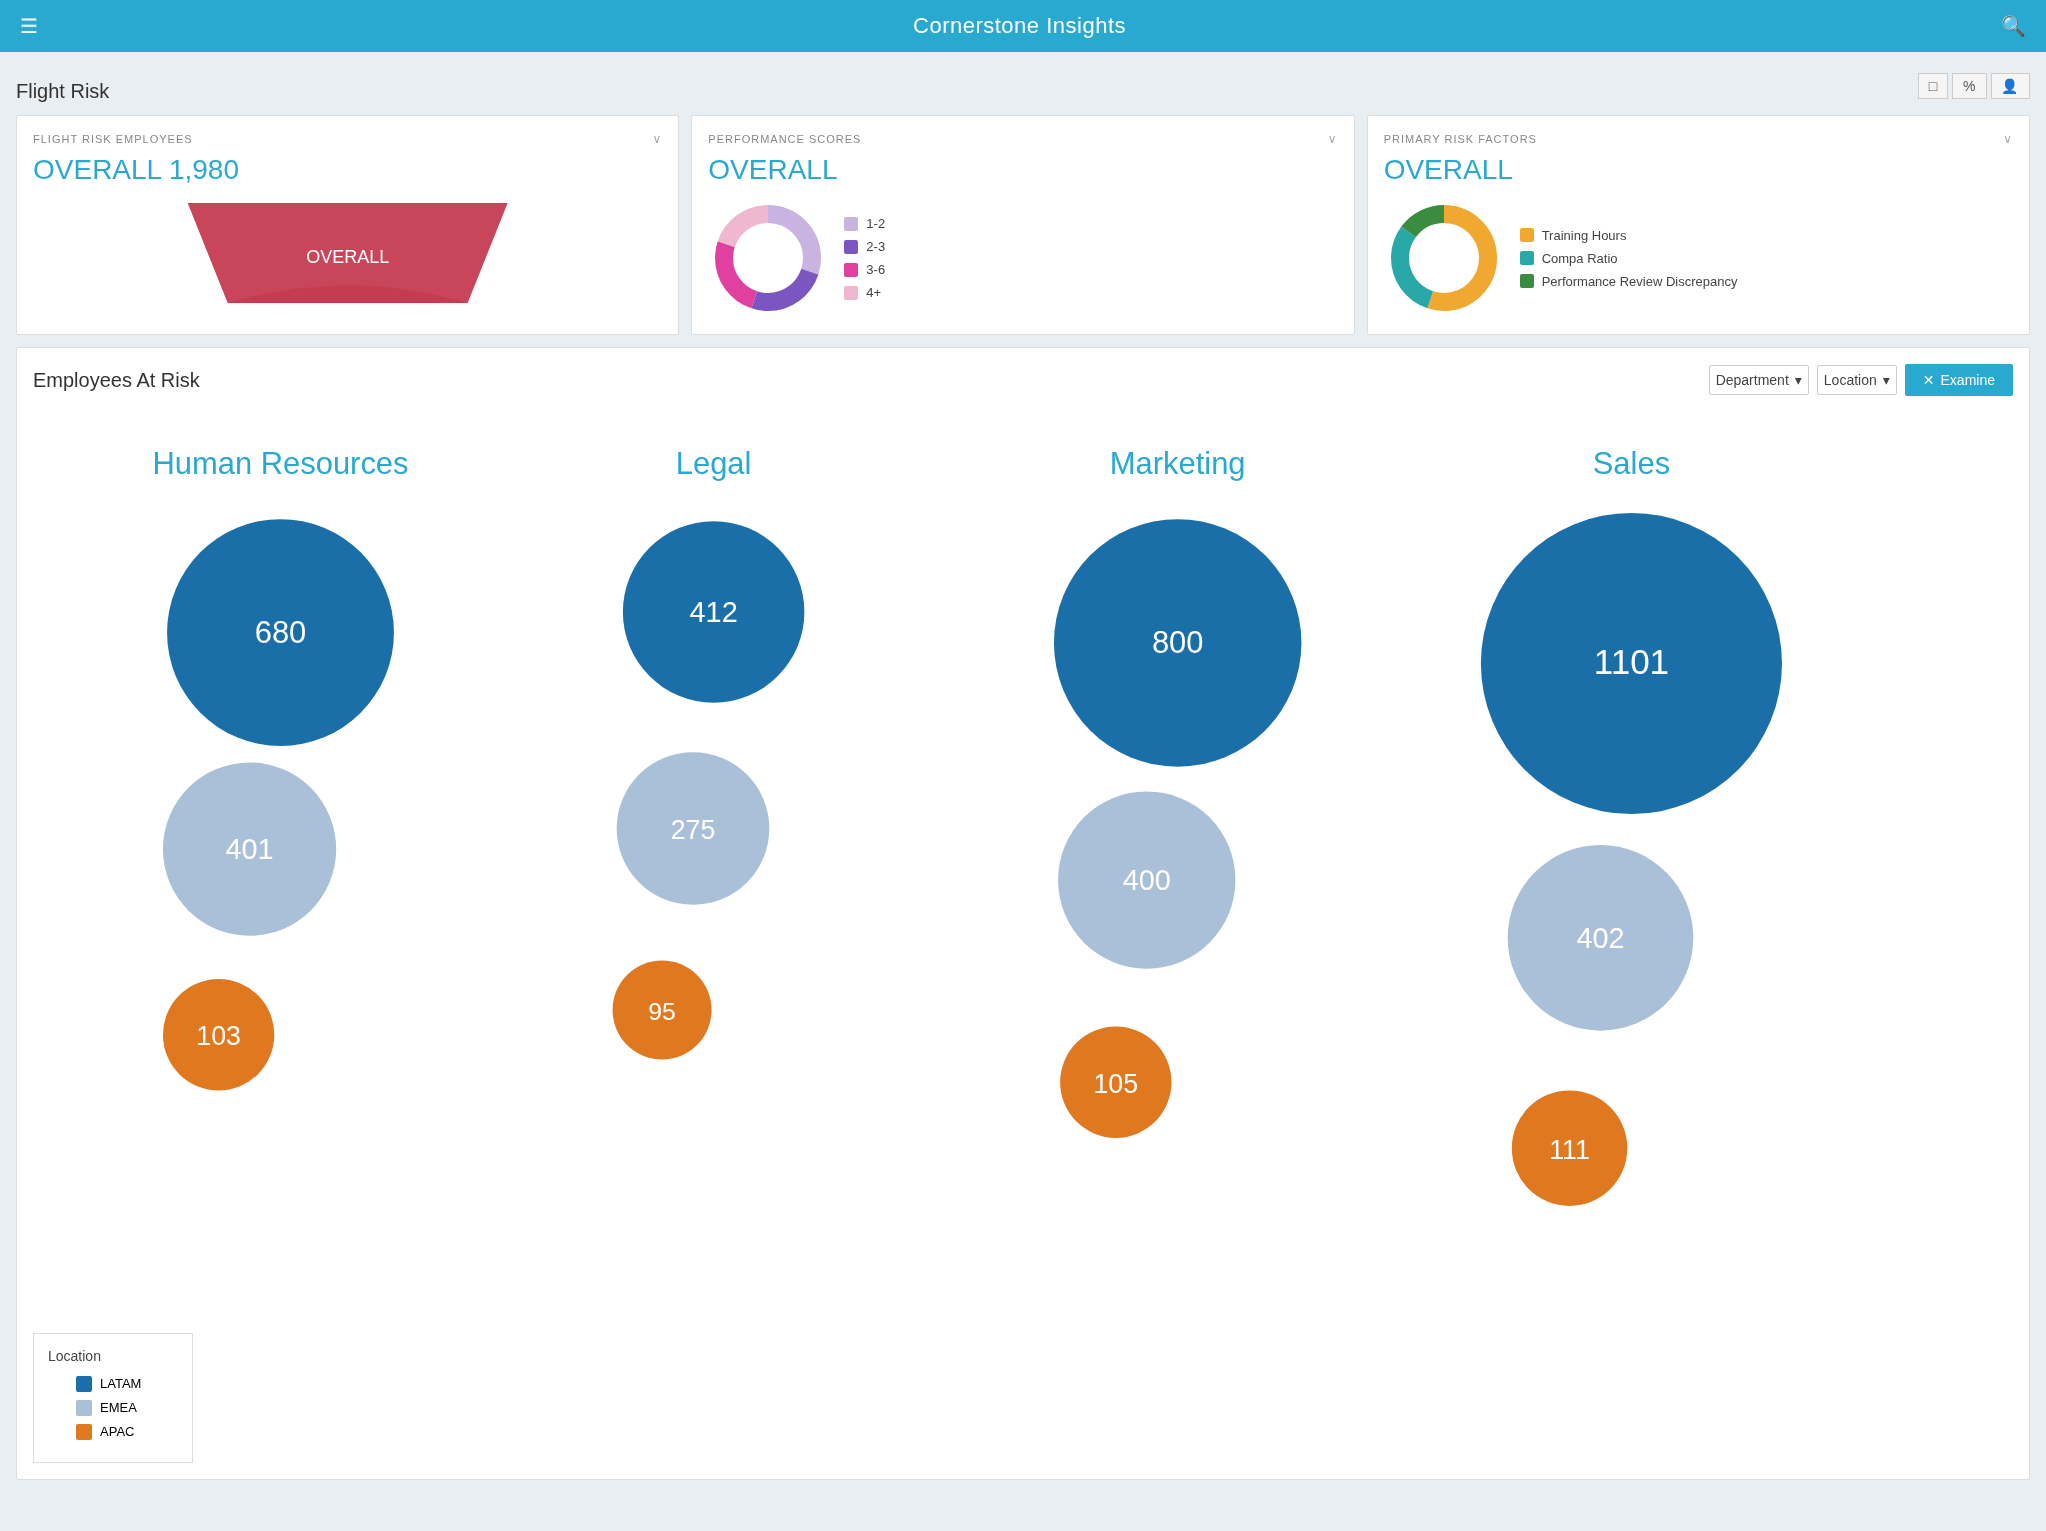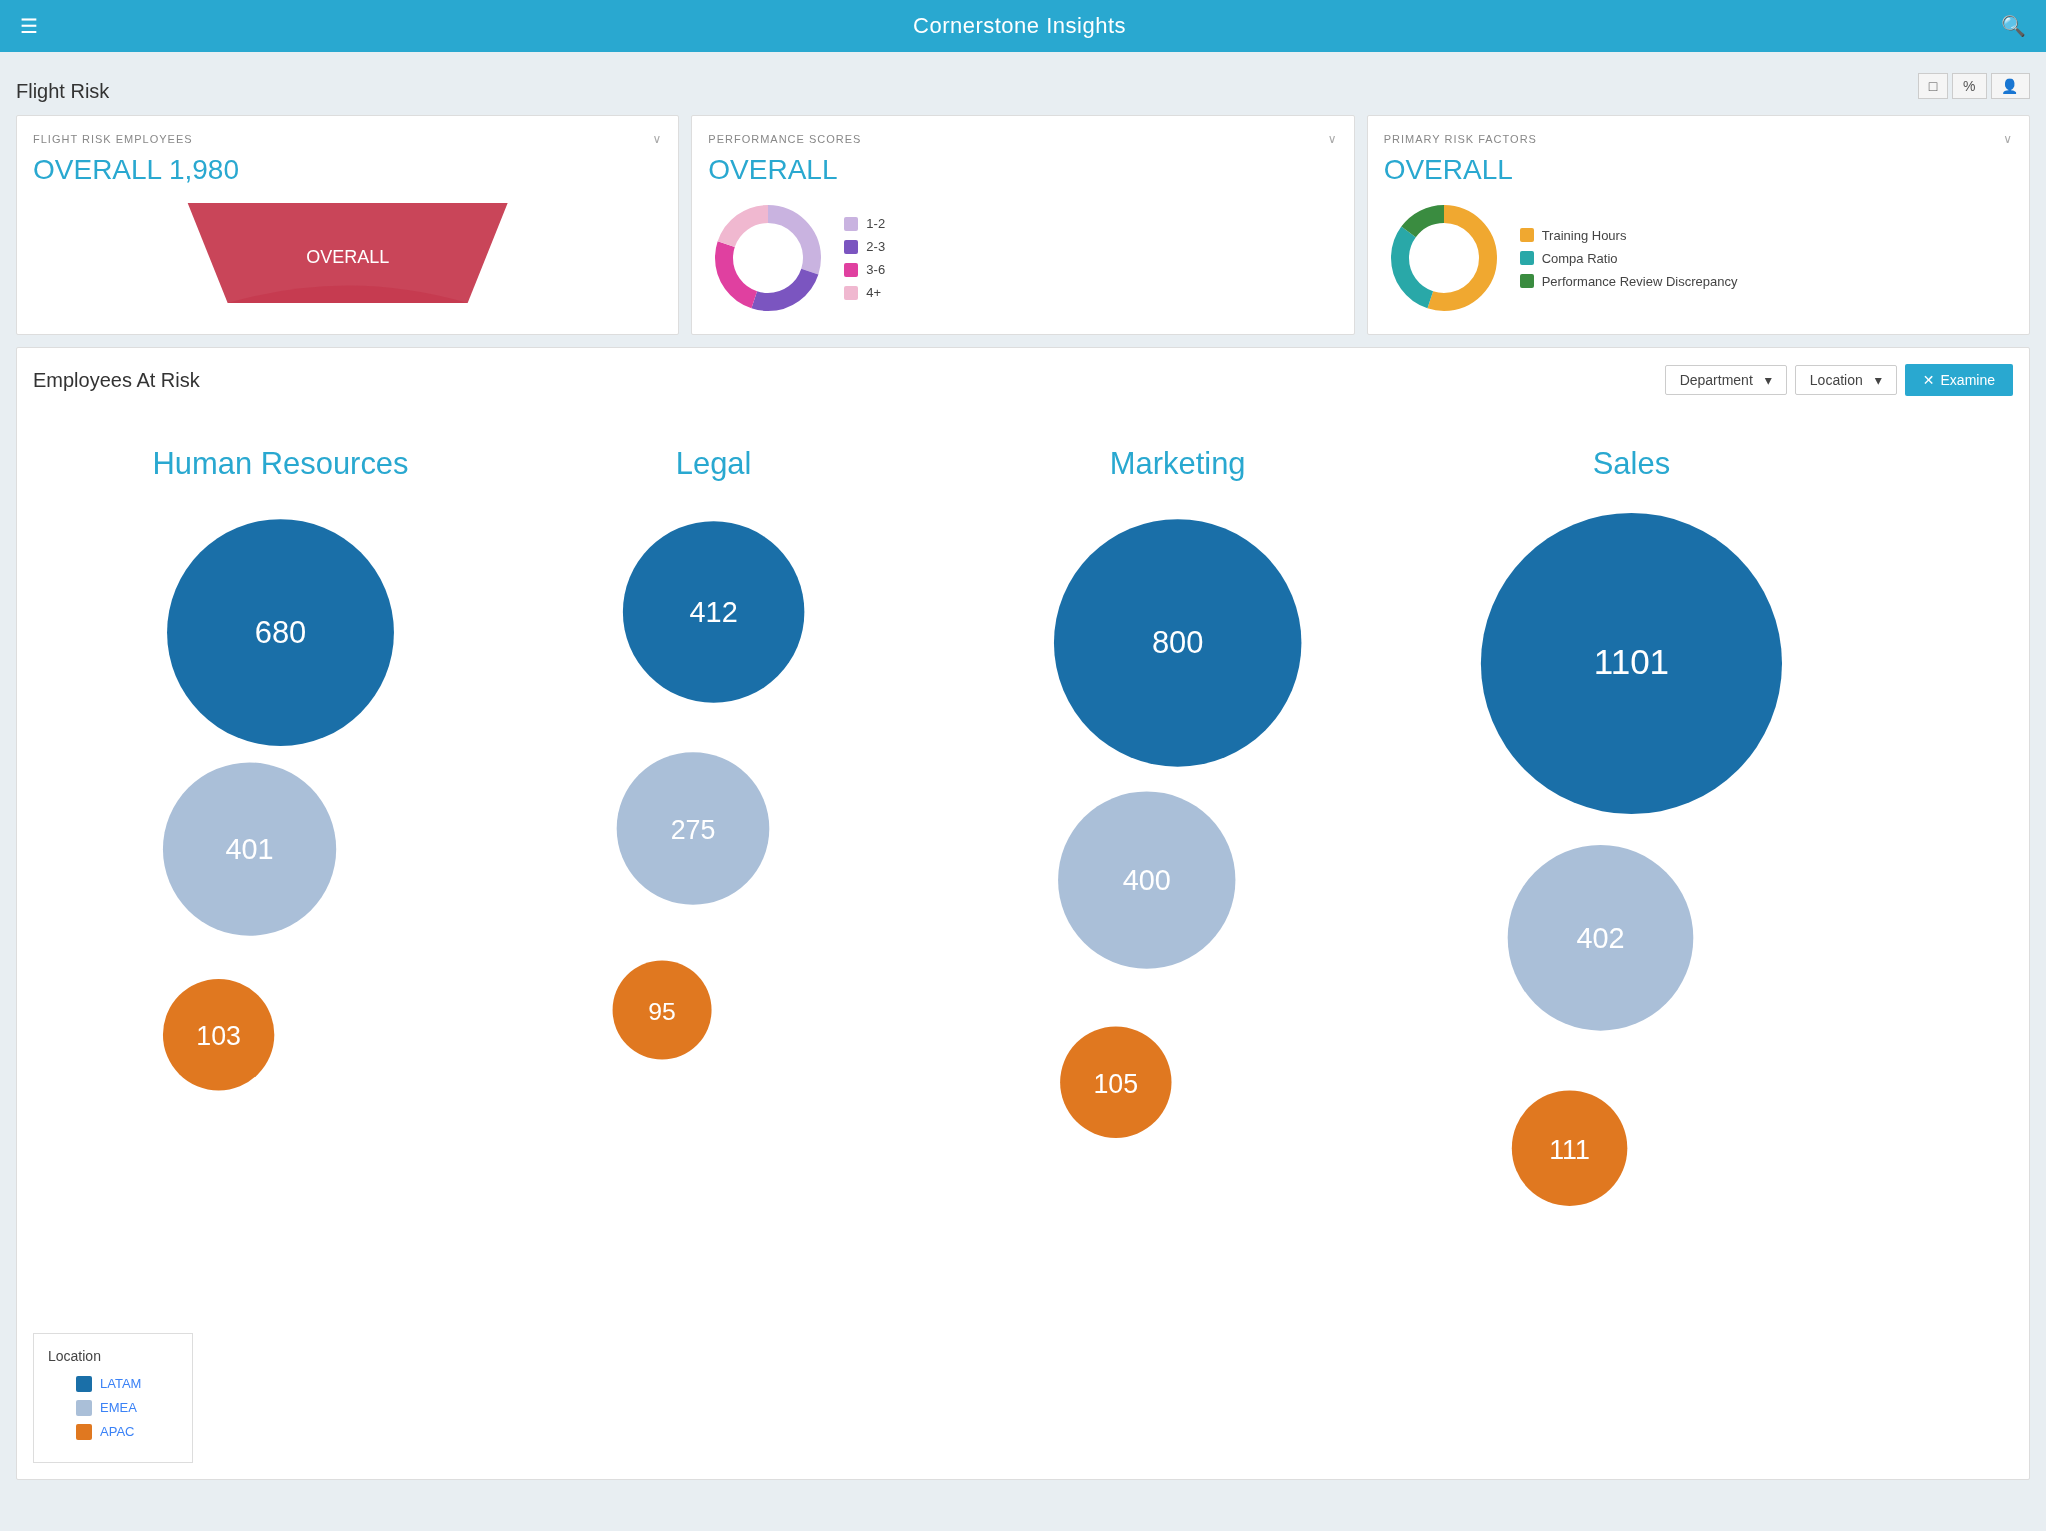--- a/index.html
+++ b/index.html
@@ -102,28 +102,28 @@
       display: flex;
       align-items: center;
       justify-content: space-between;
       margin-bottom: 20px;
     }
     .risk-title { font-size: 20px; font-weight: 400; color: #333; }
     .risk-controls { display: flex; gap: 8px; align-items: center; }
     .dropdown-btn {
       border: 1px solid #ccc;
       background: white;
-      padding: 6px 14px;
+      padding: 6px 6px;
       cursor: pointer;
       font-size: 14px;
       color: #444;
       border-radius: 2px;
       display: flex;
       align-items: center;
-      gap: 12px;
+      gap: 6px;
     }
     .examine-btn {
       background: #29a8d0;
       color: white;
       border: none;
       padding: 8px 18px;
       cursor: pointer;
       font-size: 14px;
       border-radius: 2px;
       display: flex;
@@ -139,21 +139,21 @@
     }
 
     .location-legend {
       width: 160px;
       border: 1px solid #ddd;
       padding: 14px;
       height: fit-content;
       margin-top: 30px;
     }
     .location-legend-title { font-size: 14px; color: #444; margin-bottom: 12px; font-weight: 400; }
-    .location-legend-item { display: flex; align-items: center; gap: 8px; font-size: 13px; color: #3b82f6; margin-bottom: 8px; padding-left: 28px; }
+    .location-legend-item { display: flex; align-items: center; gap: 8px; font-size: 13px; color: #000000; margin-bottom: 8px; padding-left: 28px; }
     .location-color { width: 16px; height: 16px; border-radius: 2px; }
   </style>
 </head>
 <body>
 
 <header class="header">
   <span class="header-icon">☰</span>
   <span class="header-title">Cornerstone Insights</span>
   <span class="header-icon">🔍</span>
 </header>

